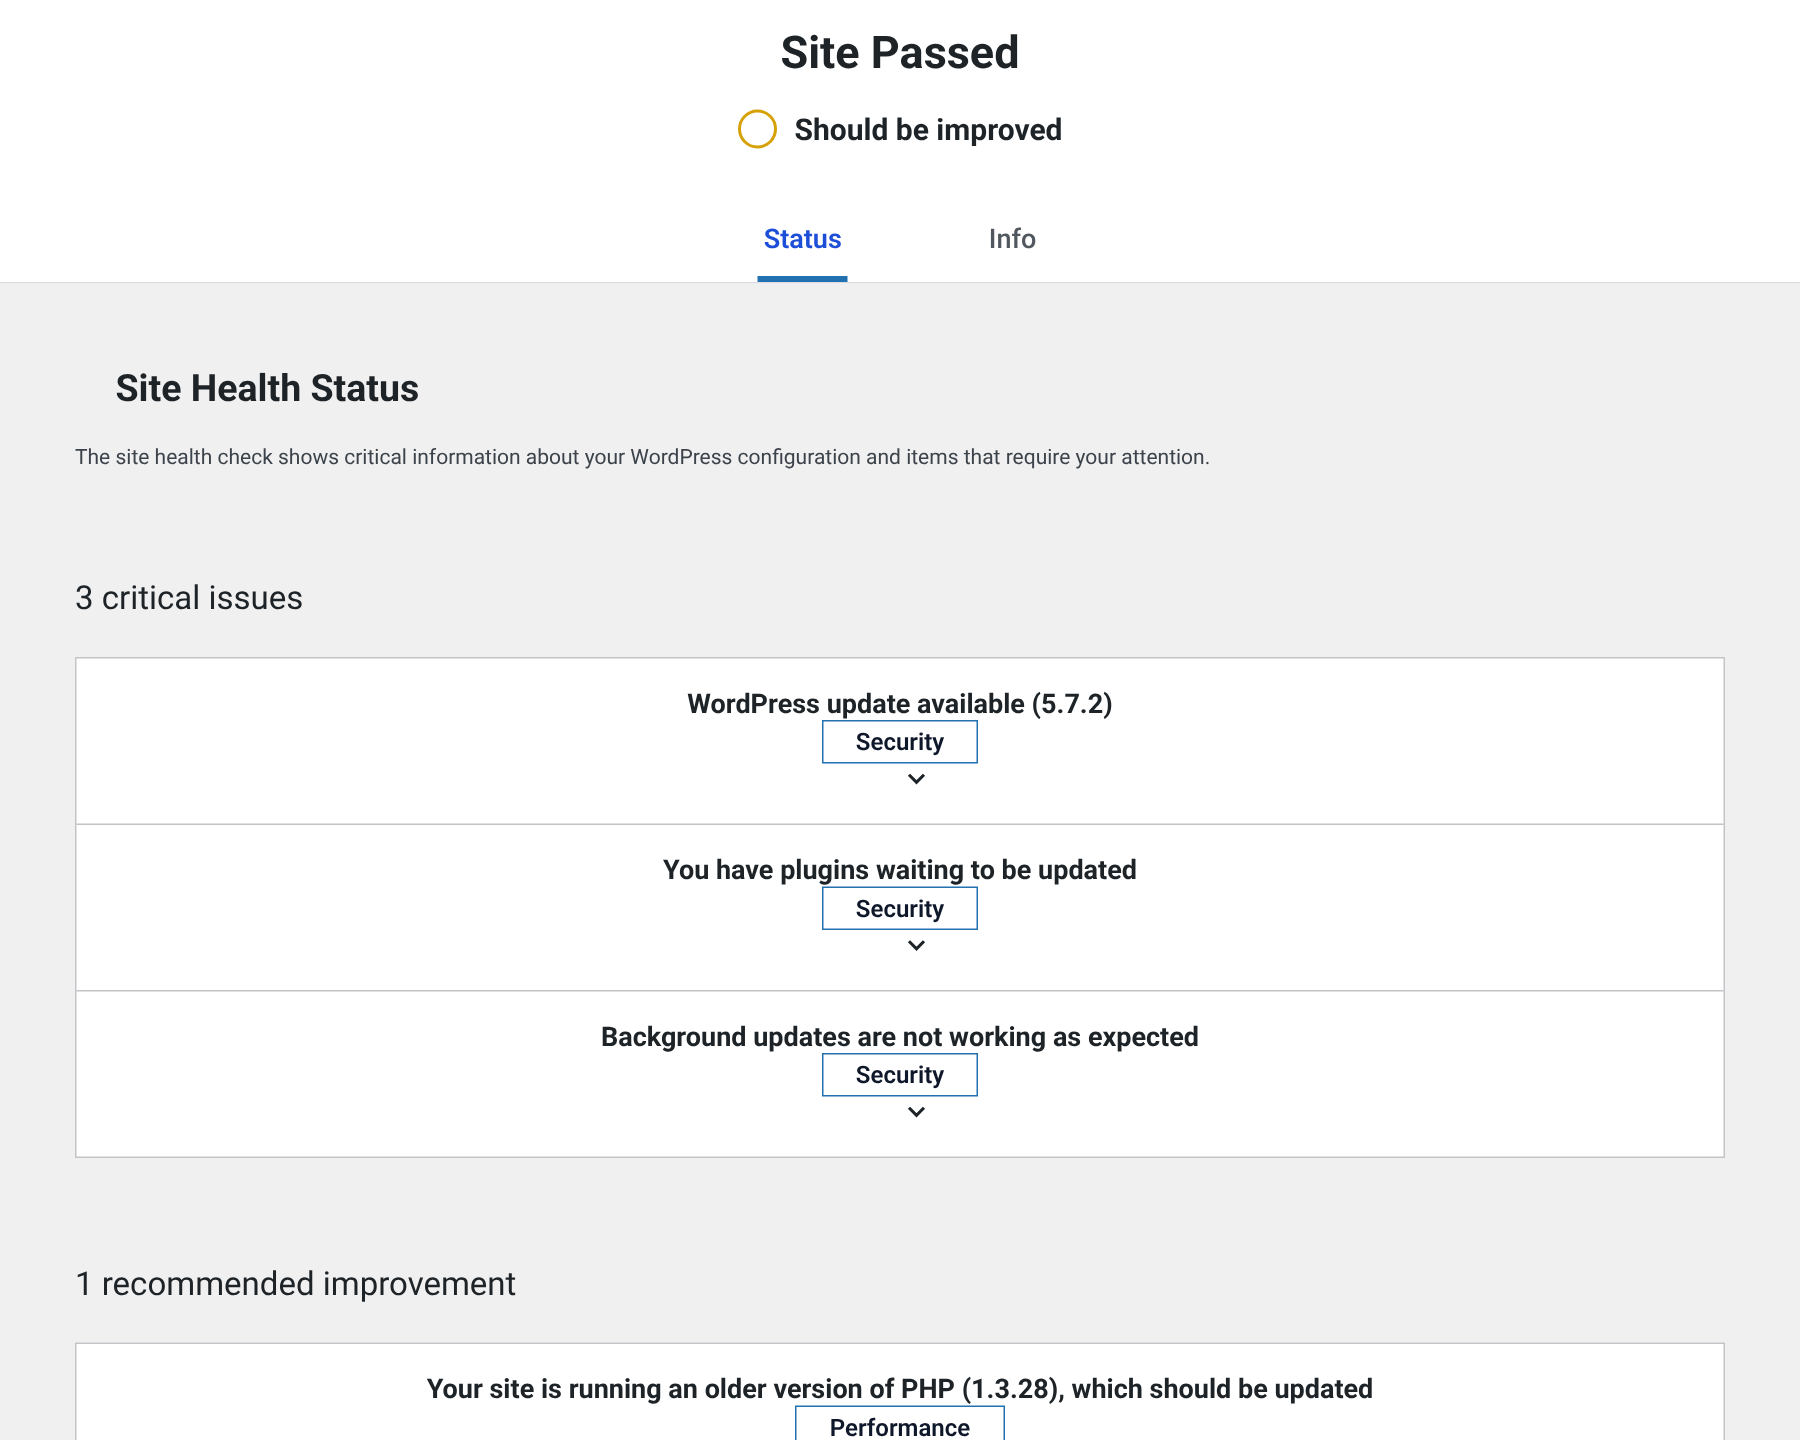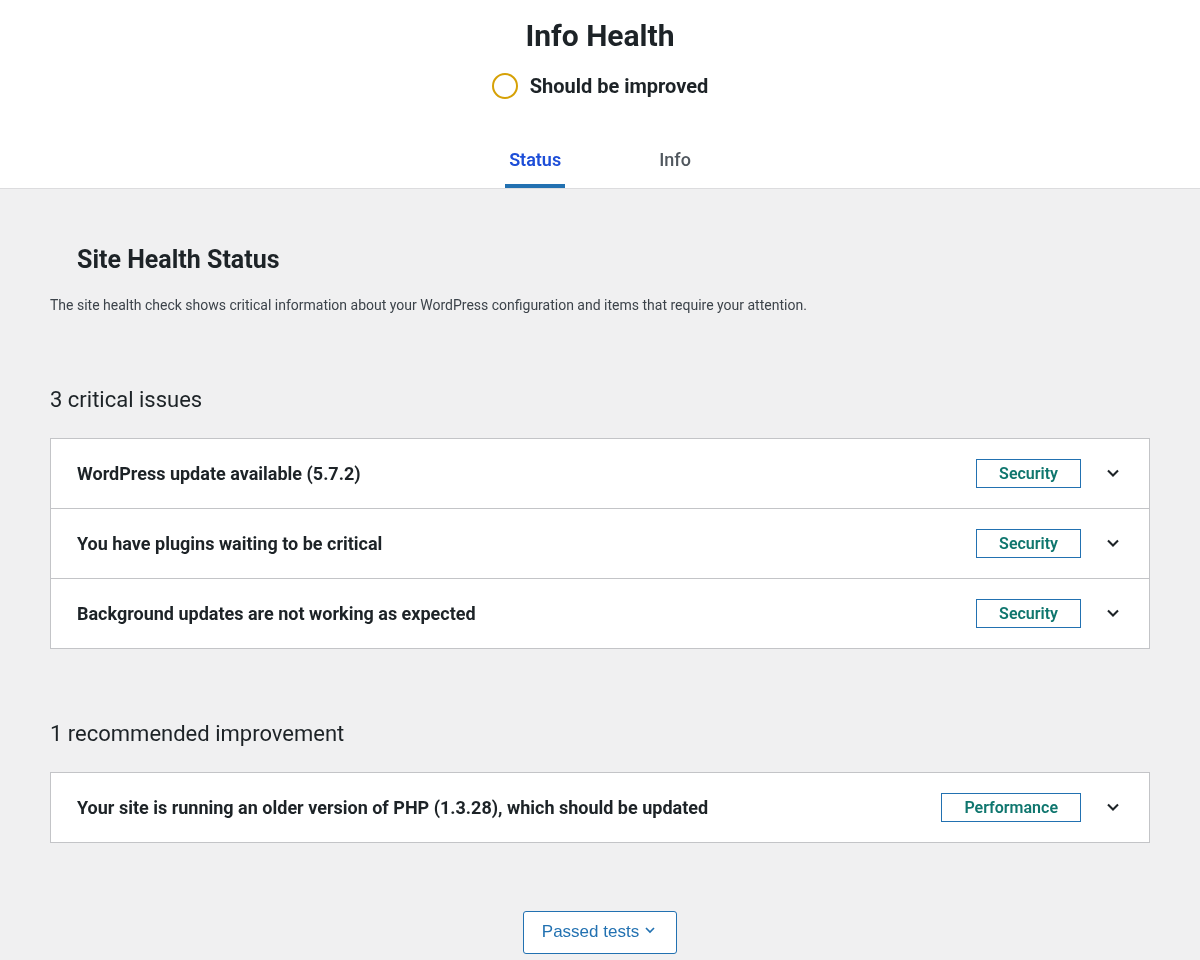--- a/index.html
+++ b/index.html
@@ -93,30 +93,31 @@
   .issues-list {
     border: 1px solid #c3c4c7;
     background: #fff;
   }
   .issue-row {
     display: flex;
     align-items: center;
     padding: 20px 26px;
     border-bottom: 1px solid #c3c4c7;
     cursor: pointer;
+    flex-direction: column;
   }
   .issues-list .issue-row:last-child { border-bottom: none; justify-content: flex-end; }
   .issue-title {
     flex: 1;
     font-size: 18px;
     font-weight: 700;
   }
   .badge {
     border: 1px solid #2271b1;
-    color: #0f766e;
+    color: #0f172a;
     font-size: 16px;
     font-weight: 600;
     padding: 4px 22px;
     background: #fff;
   }
   .chevron {
     margin-left: 22px;
     display: flex;
     align-items: center;
     justify-content: center;
@@ -139,21 +140,21 @@
     font-size: 17px;
     cursor: pointer;
     border-radius: 3px;
   }
   .passed-btn svg { width: 16px; height: 16px; }
 </style>
 </head>
 <body>
 
 <div class="header">
-  <h1 class="page-title">Info Health</h1>
+  <h1 class="page-title">Site Passed</h1>
 
   <div class="status-row">
     <span class="status-circle"></span>
     <span class="status-label">Should be improved</span>
   </div>
 
   <div class="tabs">
     <div class="tab active">Status</div>
     <div class="tab inactive">Info</div>
   </div>
@@ -171,21 +172,21 @@
       <span class="issue-title">WordPress update available (5.7.2)</span>
       <span class="badge">Security</span>
       <span class="chevron">
         <svg viewBox="0 0 24 24" fill="none" stroke="#1d2327" stroke-width="2.5">
             <polyline points="6 9 12 15 18 9"></polyline>
           </svg>
       </span>
     </div>
 
     <div class="issue-row">
-      <span class="issue-title">You have plugins waiting to be critical</span>
+      <span class="issue-title">You have plugins waiting to be updated</span>
       <span class="badge">Security</span>
       <span class="chevron">
         <svg viewBox="0 0 24 24" fill="none" stroke="#1d2327" stroke-width="2.5">
             <polyline points="6 9 12 15 18 9"></polyline>
           </svg>
       </span>
     </div>
 
     <div class="issue-row">
       <span class="issue-title">Background updates are not working as expected</span>

